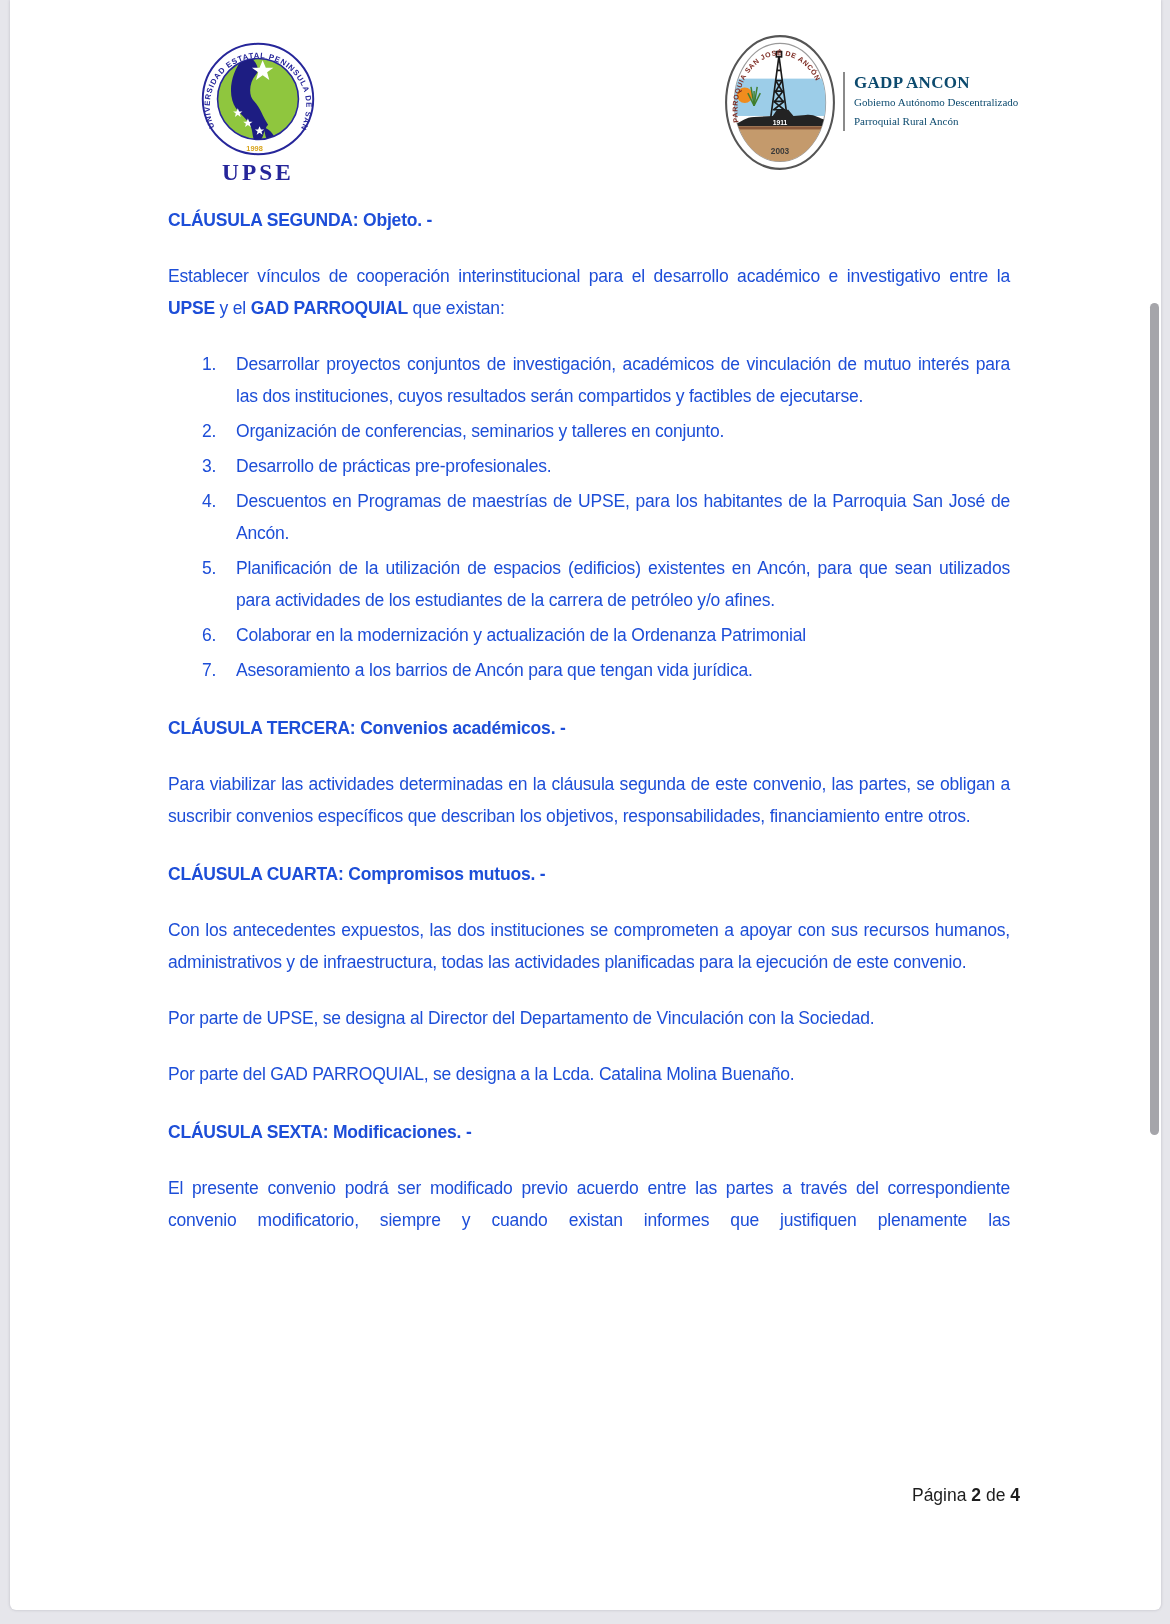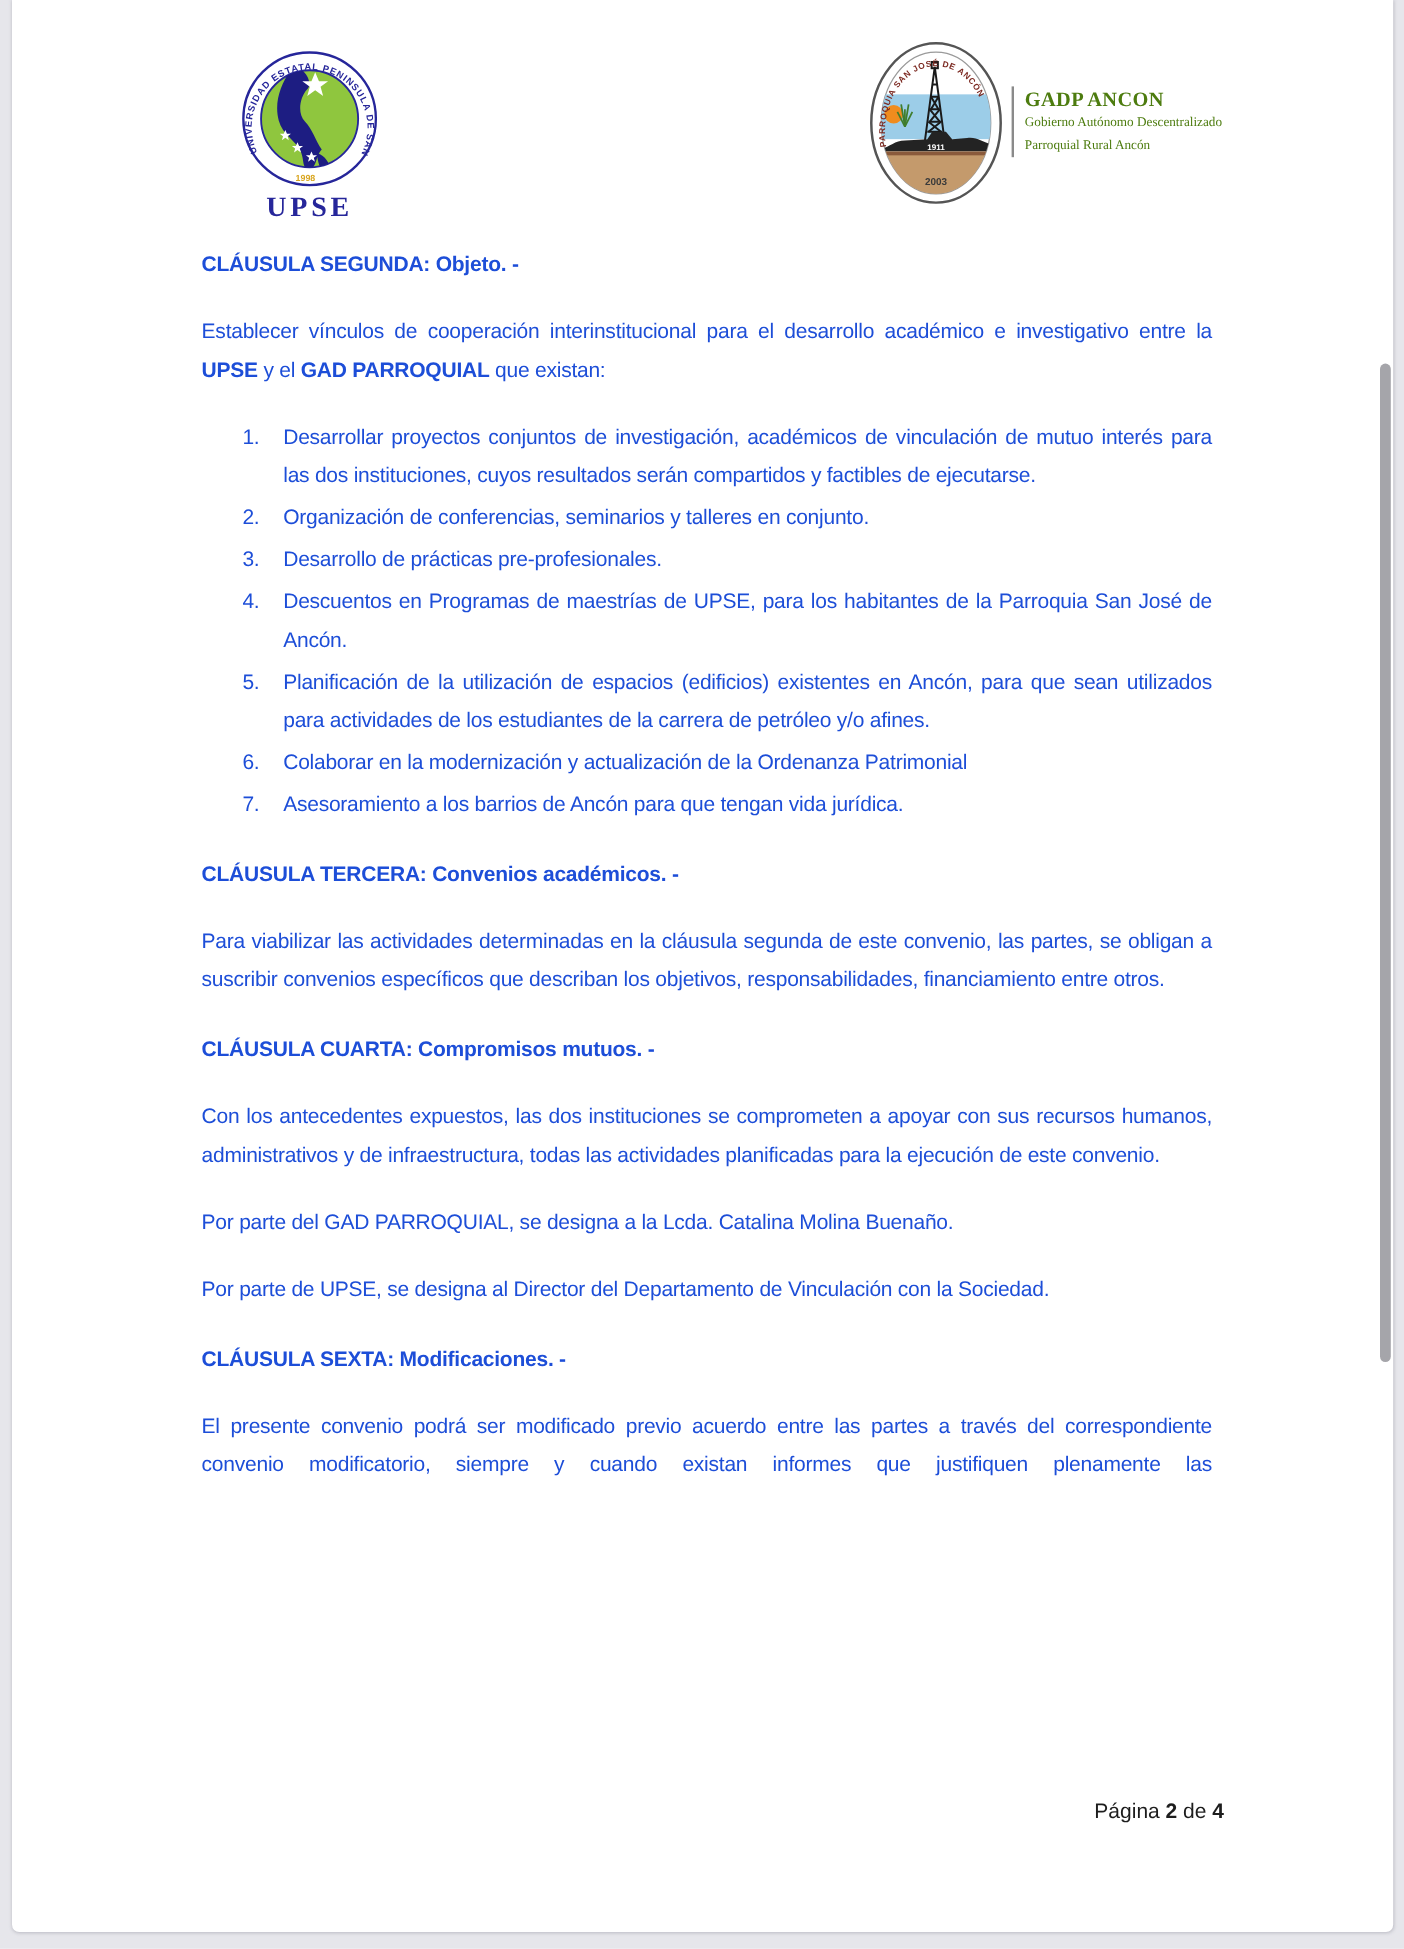--- a/index.html
+++ b/index.html
@@ -13,42 +13,42 @@
     background:#ffffff;border-radius:0 0 6px 6px;
     box-shadow:0 0 3px rgba(60,60,80,.25);
   }
   
   .hdr{position:absolute;left:0;top:0;width:100%;height:196px;}
   .upse-logo{position:absolute;left:178px;top:34px;width:140px;height:158px;}
   .ancon-logo{position:absolute;left:712px;top:33px;width:116px;height:140px;}
   .gadp-block{
     position:absolute;left:833px;top:72px;width:210px;
     border-left:2px solid #8a8a8a;padding-left:9px;
-    font-family:"Liberation Serif", serif;color:#4d7c0f;
+    font-family:"Liberation Serif", serif;color:#0c4a6e;
   }
   .gadp-title{font-weight:bold;font-size:17px;line-height:21px;letter-spacing:.3px;}
   .gadp-line{font-size:11px;line-height:19px;}
   
   .content{
     position:absolute;left:158px;top:198px;width:842px;
     font-size:17.5px;line-height:32px;letter-spacing:-0.2px;color:#1d4ed8;
   }
   .heading{font-weight:bold;margin:26px 0 24px;}
   .heading.first{margin-top:6px;}
   .para{margin:0 0 24px;text-align:justify;}
   .para.stretch-last{text-align-last:justify;}
   .num-list{margin:0 0 24px;padding-left:34px;}
   .li{display:flex;margin-bottom:3px;}
   .li-num{flex:none;width:26px;}
   .li-text{flex:1;text-align:justify;padding-left:8px;}
   .b{font-weight:bold;}
   
   .page-num{
     position:absolute;top:1485px;right:141px;
-    font-size:17.5px;color:#1d1d1d;margin-top:14px;
+    font-size:17.5px;color:#1d1d1d;
   }
   
   .scroll-thumb{
     position:absolute;left:1150px;top:303px;width:9px;height:832px;
     background:#a5a5aa;border-radius:5px;
   }
 </style>
 </head>
 <body>
 
@@ -166,22 +166,22 @@
       </div>
     </div>
 
     <div class="heading">CLÁUSULA TERCERA: Convenios académicos. -</div>
     <p class="para">Para viabilizar las actividades determinadas en la cláusula segunda de este convenio, las partes, se obligan a suscribir convenios específicos que describan los objetivos, responsabilidades, financiamiento entre otros.</p>
 
     <div class="heading">CLÁUSULA CUARTA: Compromisos mutuos. -</div>
     <p class="para">Con los antecedentes expuestos, las dos instituciones se comprometen a apoyar con sus recursos humanos, administrativos y de infraestructura, todas las actividades planificadas para la ejecución de este convenio.</p>
 
 
+    <p class="para">Por parte de UPSE, se designa al Director del Departamento de Vinculación con la Sociedad.</p>
     <p class="para">Por parte del GAD PARROQUIAL, se designa a la Lcda. Catalina Molina Buenaño.</p>
-    <p class="para">Por parte de UPSE, se designa al Director del Departamento de Vinculación con la Sociedad.</p>
 
     <div class="heading">CLÁUSULA SEXTA: Modificaciones. -</div>
     <p class="para stretch-last">El presente convenio podrá ser modificado previo acuerdo entre las partes a través del correspondiente convenio modificatorio, siempre y cuando existan informes que justifiquen plenamente las</p>
   </div>
 
   <div class="page-num"><span>Página </span><span class="b">2</span><span> de </span><span class="b">4</span></div>
 
 </div>
 
 <div class="scroll-thumb"></div>

